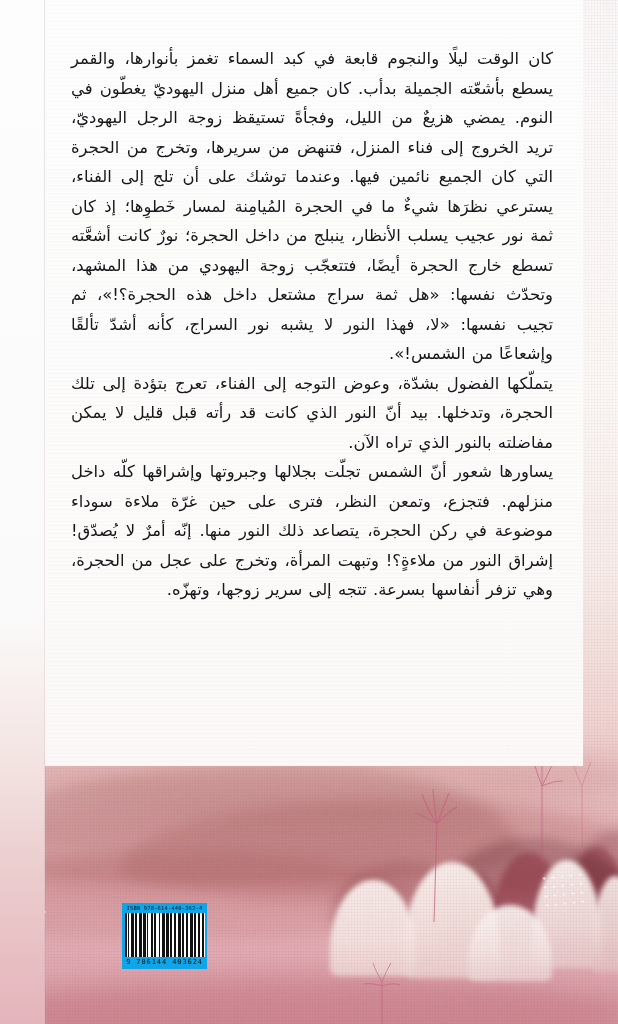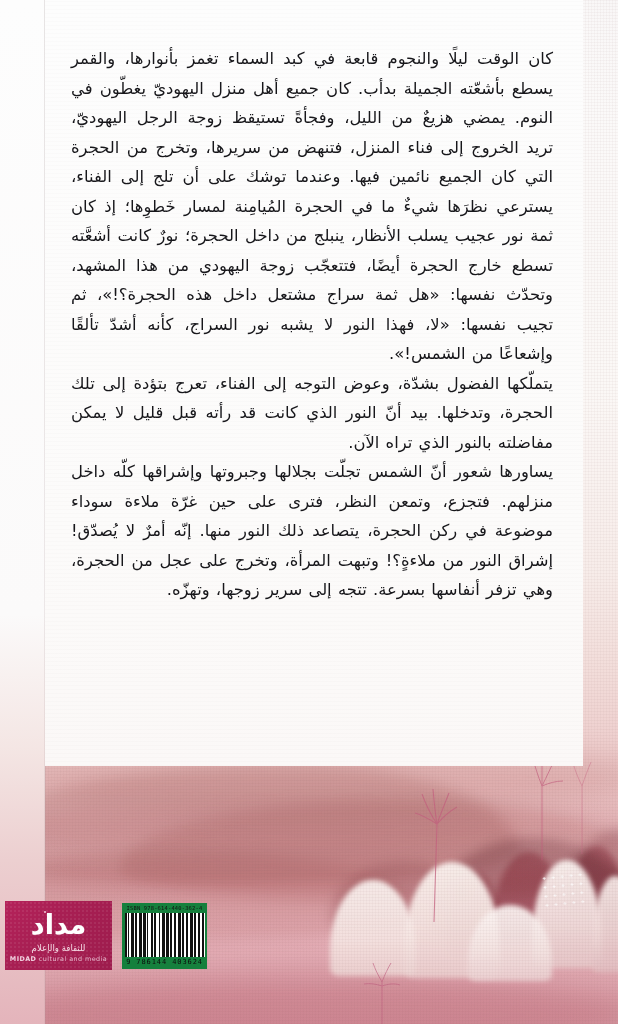--- a/index.html
+++ b/index.html
@@ -239,21 +239,21 @@
     border-radius: 50%;
   }
 
   
   .barcode-box {
     position: absolute;
     left: 122px;
     top: 903px;
     width: 85px;
     height: 66px;
-    background: #15803d;
+    background: #0ea5e9;
     display: flex;
     flex-direction: column;
     align-items: center;
   }
   .isbn-text {
     font-family: "DejaVu Sans Mono", monospace;
     font-size: 5.4px;
     color: #131313;
     letter-spacing: .2px;
     margin-top: 2px;
@@ -373,28 +373,20 @@
   <div class="spine-edge"></div>
 
   <div class="text-panel">
     <div class="blurb">
       <p>كان الوقت ليلًا والنجوم قابعة في كبد السماء تغمز بأنوارها، والقمر يسطع بأشعّته الجميلة بدأب. كان جميع أهل منزل اليهوديّ يغطّون في النوم. يمضي هزيعٌ من الليل، وفجأةً تستيقظ زوجة الرجل اليهوديّ، تريد الخروج إلى فناء المنزل، فتنهض من سريرها، وتخرج من الحجرة التي كان الجميع نائمين فيها. وعندما توشك على أن تلج إلى الفناء، يسترعي نظرَها شيءٌ ما في الحجرة المُيامِنة لمسار خَطوِها؛ إذ كان ثمة نور عجيب يسلب الأنظار، ينبلج من داخل الحجرة؛ نورٌ كانت أشعَّته تسطع خارج الحجرة أيضًا، فتتعجّب زوجة اليهودي من هذا المشهد، وتحدّث نفسها: «هل ثمة سراج مشتعل داخل هذه الحجرة؟!»، ثم تجيب نفسها: «لا، فهذا النور لا يشبه نور السراج، كأنه أشدّ تألقًا وإشعاعًا من الشمس!».</p>
       <p>يتملّكها الفضول بشدّة، وعوض التوجه إلى الفناء، تعرج بتؤدة إلى تلك الحجرة، وتدخلها. بيد أنّ النور الذي كانت قد رأته قبل قليل لا يمكن مفاضلته بالنور الذي تراه الآن.</p>
       <p>يساورها شعور أنّ الشمس تجلّت بجلالها وجبروتها وإشراقها كلّه داخل منزلهم. فتجزع، وتمعن النظر، فترى على حين غرّة ملاءة سوداء موضوعة في ركن الحجرة، يتصاعد ذلك النور منها. إنّه أمرٌ لا يُصدّق! إشراق النور من ملاءةٍ؟! وتبهت المرأة، وتخرج على عجل من الحجرة، وهي تزفر أنفاسها بسرعة. تتجه إلى سرير زوجها، وتهزّه.</p>
     </div>
   </div>
 
-  <div class="logo-box">
-    <div class="logo-mark">مداد</div>
-    <div class="logo-sub-ar">للثقافة والإعلام</div>
-    <div class="logo-sub-en">
-      <span class="brand">MIDAD</span>
-      <span>cultural and media</span>
-    </div>
-  </div>
   <div class="logo-dot"></div>
 
   <div class="barcode-box">
     <div class="isbn-text">ISBN 978-614-440-362-4</div>
     <div class="bars"></div>
     <div class="barcode-digits">9  786144  403624</div>
   </div>
 
 </div>
 

